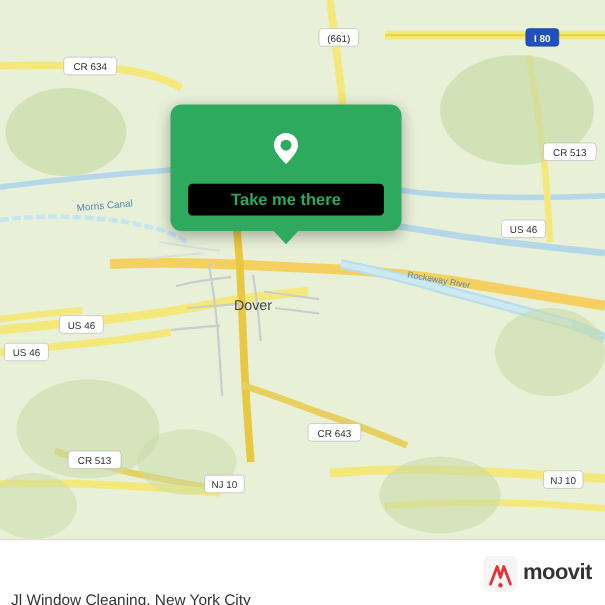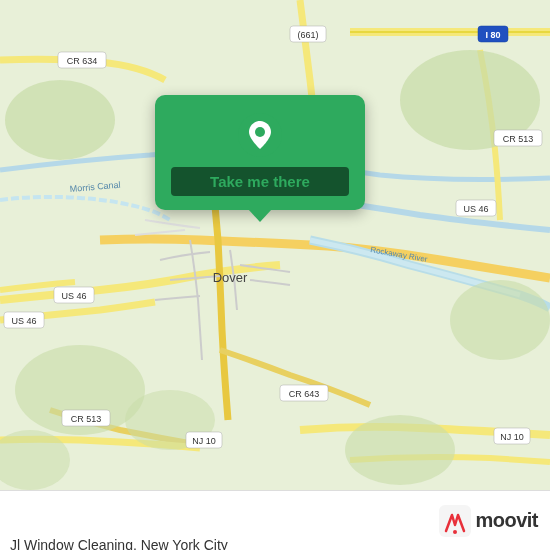--- a/index.html
+++ b/index.html
@@ -54,21 +54,21 @@
       border-top: 13px solid #2eaa5e;
     }
 
     #pin-icon {
       width: 44px;
       height: 44px;
       margin-bottom: 10px;
     }
 
     #take-me-there-btn {
-      background: #14532d;
+      background: #000000;
       color: #2eaa5e;
       border: none;
       border-radius: 4px;
       font-size: 15px;
       font-weight: bold;
       padding: 6px 18px;
       cursor: pointer;
       width: 100%;
       text-align: center;
     }

